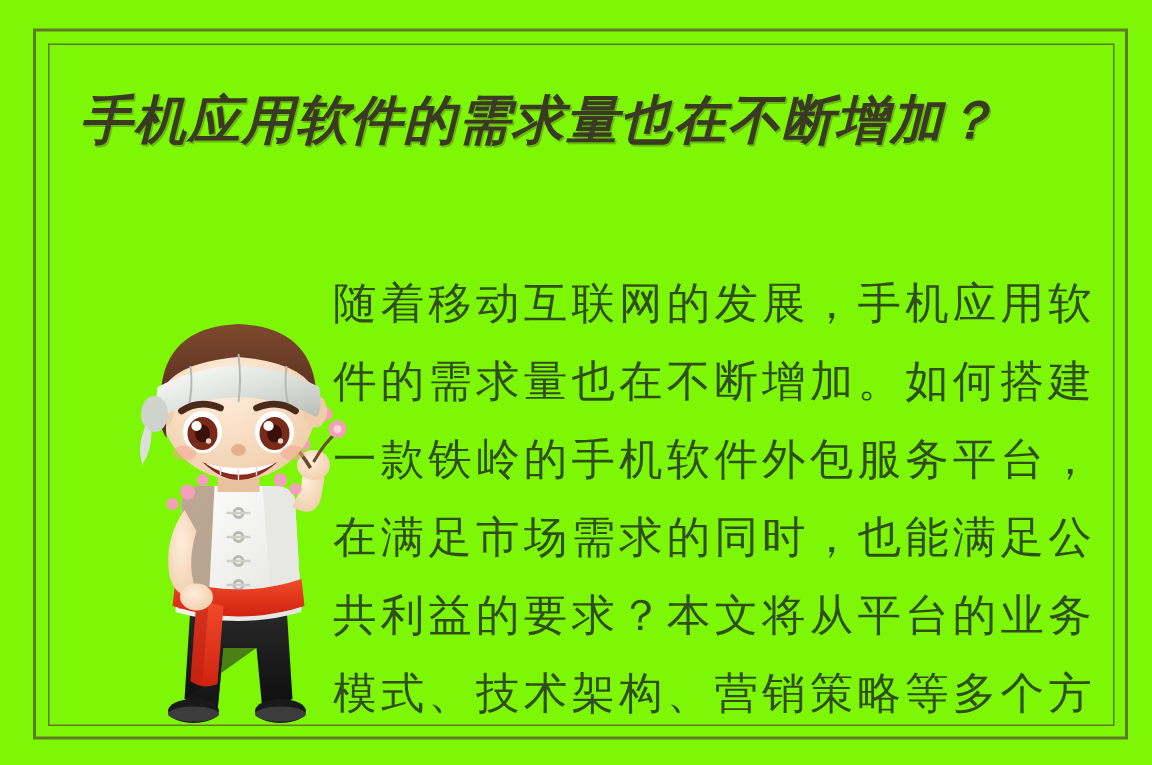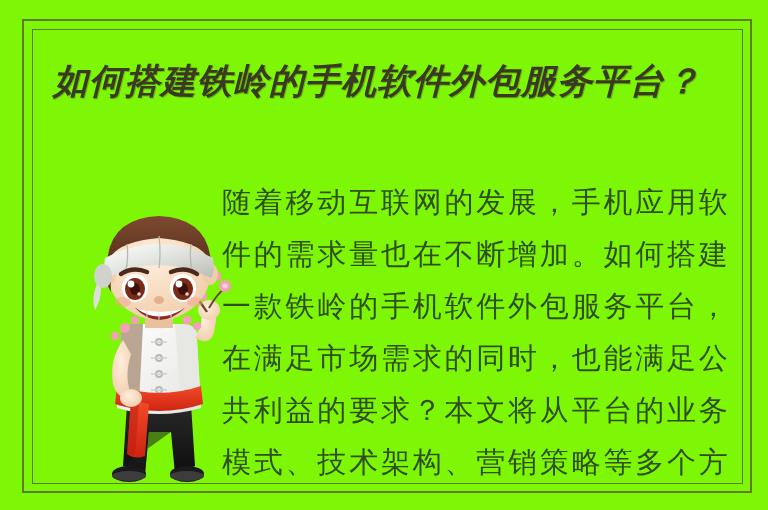--- a/index.html
+++ b/index.html
@@ -67,21 +67,21 @@
   #mascot svg{ display:block; width:168px; height:296px; }
 </style>
 </head>
 <body>
 
 <div id="outer-frame"></div>
 <div id="inner-frame"></div>
 
 <div id="content-clip">
 
-  <h1 id="article-title">如何搭建铁岭的手机软件外包服务平台？</h1>
+  <h1 id="article-title">手机应用软件的需求量也在不断增加？</h1>
 
   <div id="mascot">
     <svg viewBox="0 0 168 296" xmlns="http://www.w3.org/2000/svg">
       <defs>
         <radialGradient id="gSkin" cx="42%" cy="38%" r="68%">
           <stop offset="0%" stop-color="#ffeedd"></stop>
           <stop offset="100%" stop-color="#f0cda9"></stop>
         </radialGradient>
         <linearGradient id="gHair" x1="0" y1="0" x2="0" y2="1">
           <stop offset="0%" stop-color="#7d4a2e"></stop>

